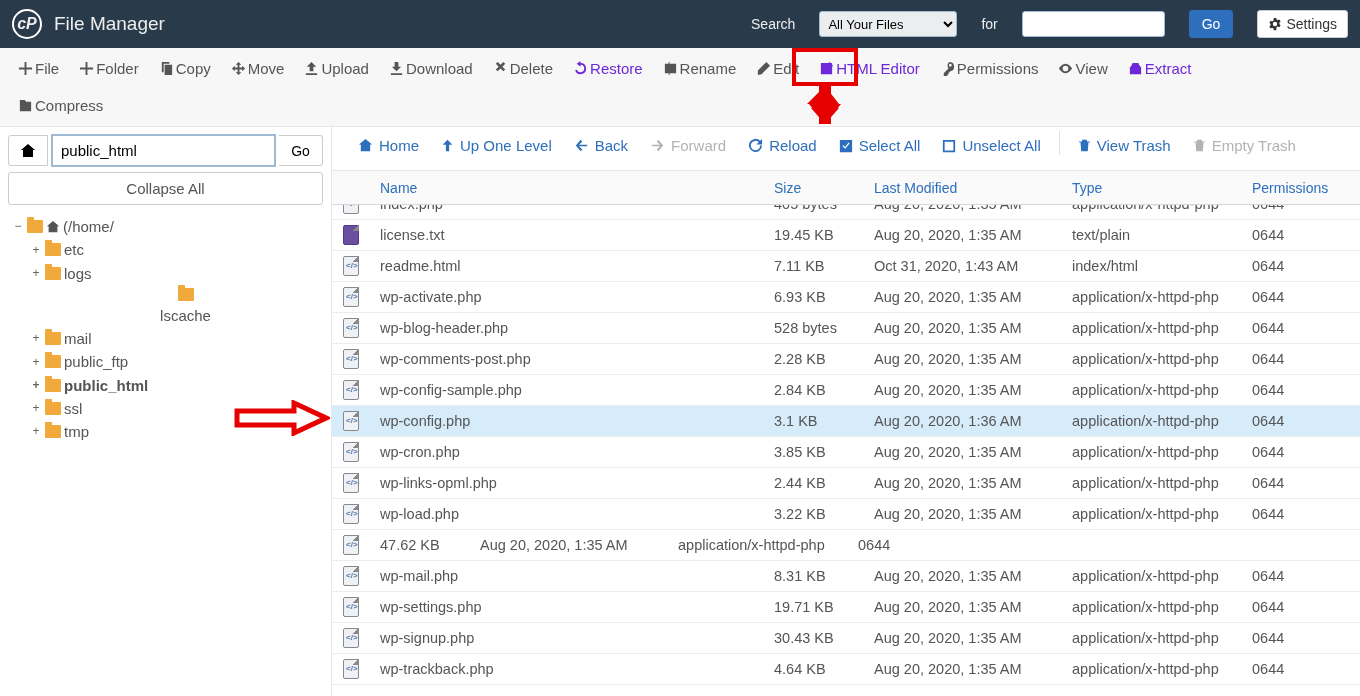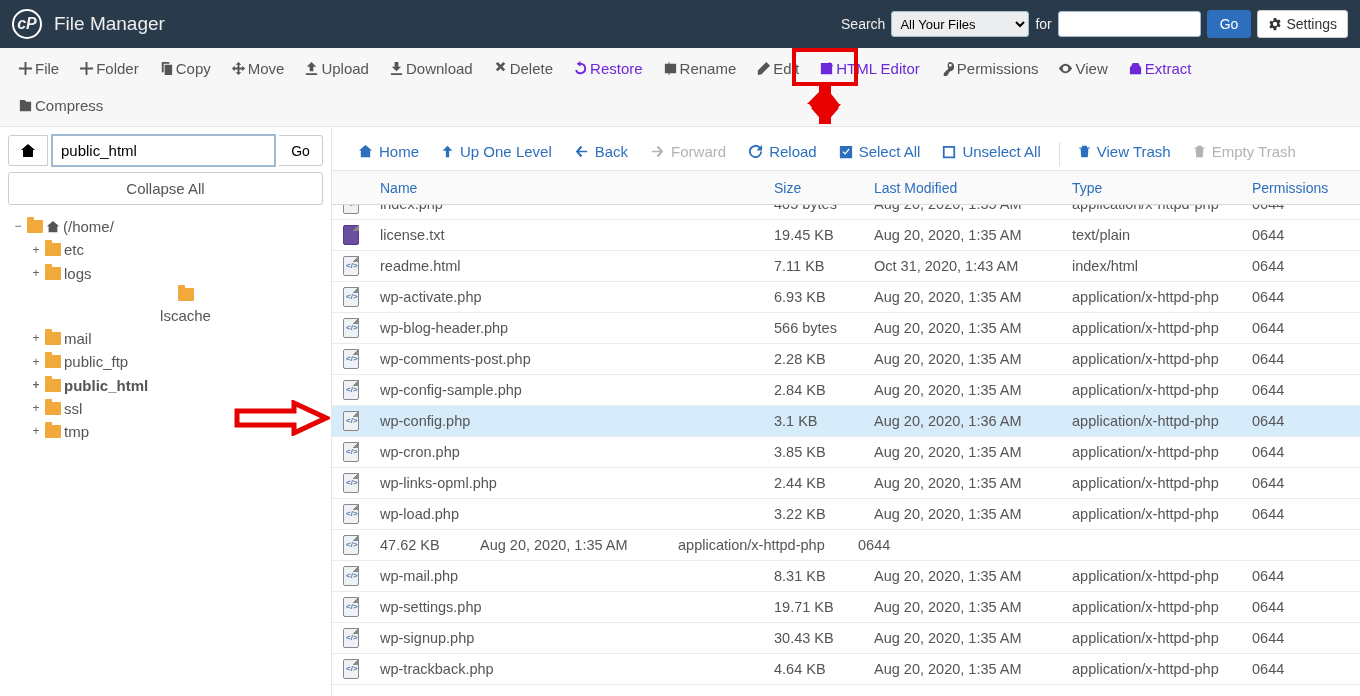--- a/index.html
+++ b/index.html
@@ -3,36 +3,36 @@
 <meta charset="utf-8">
 <style>
 * { box-sizing: border-box; margin: 0; padding: 0; }
 body { font-family: -apple-system, BlinkMacSystemFont, "Segoe UI", Arial, sans-serif; font-size: 14px; color: #555; background: #fff; width: 1360px; height: 696px; overflow: hidden; position: relative; }
 
 
 .header { background: #293a4a; height: 48px; display: flex; align-items: center; padding: 0 12px; color: #eee; }
 .logo { display: flex; align-items: center; gap: 12px; font-size: 19px; font-weight: 400; }
 .logo-icon { width: 30px; height: 30px; border: 2px solid #fff; border-radius: 50%; display: flex; align-items: center; justify-content: center; font-weight: bold; font-size: 16px; font-style: italic; }
 .header-spacer { flex: 1; }
-.search-area { display: flex; align-items: center; gap: 6px; font-size: 14px; }
+.search-area { display: flex; align-items: center; gap: 24px; font-size: 14px; }
 .search-area select { height: 26px; font-size: 13px; border: 1px solid #9fbbd4; border-radius: 3px; padding: 0 4px; background: #ecedef; width: 138px; }
 .search-area input { height: 26px; width: 143px; border: 1px solid #9fbbd4; border-radius: 3px; padding: 0 6px; background: #fff; }
 .btn-go { background: #2d6fbd; color: #fff; border: 1px solid #2d6fbd; height: 28px; padding: 0 12px; border-radius: 3px; font-size: 14px; cursor: pointer; }
 .btn-settings { background: #fff; color: #333; border: 1px solid #ccc; height: 28px; padding: 0 10px; border-radius: 3px; font-size: 14px; cursor: pointer; display: flex; align-items: center; gap: 4px; }
 
 
 .toolbar { background: #f7f7f7; border-bottom: 1px solid #e6e6e6; padding: 6px 8px; display: flex; flex-wrap: wrap; gap: 4px 0; }
 .tbtn { display: flex; align-items: center; gap: 2px; padding: 6px 10px; color: #555; border-radius: 3px; cursor: pointer; font-size: 15px; }
 .tbtn.disabled { color: #6d28d9; cursor: default; }
 .tbtn svg, .tbtn .ic { width: 15px; height: 15px; flex: none; }
 .edit-highlight { position: absolute; border: 4px solid #e60000; pointer-events: none; }
 .arrow-down { position: absolute; pointer-events: none; }
 
 
-.subnav { display: flex; align-items: flex-end; gap: 2px; padding: 4px 8px 4px 16px; border-bottom: 1px solid #e6e6e6; height: 44px; }
+.subnav { display: flex; align-items: flex-start; gap: 2px; padding: 4px 8px 4px 16px; border-bottom: 1px solid #e6e6e6; height: 44px; }
 .subbtn { display: flex; align-items: center; gap: 6px; padding: 6px 10px; color: #2d6fbd; font-size: 15px; border-radius: 3px; cursor: pointer; }
 .subbtn.disabled { color: #b3b3b3; cursor: default; }
 .sep { width: 1px; height: 24px; background: #e0e0e0; margin: 0 6px; }
 
 
 .main { display: flex; height: calc(696px - 48px - 78px); }
 .leftpane { width: 332px; border-right: 1px solid #e6e6e6; padding: 8px; display: flex; flex-direction: column; }
 .pathrow { display: flex; gap: 4px; align-items: stretch; margin-bottom: 6px; }
 .homebtn { width: 40px; border: 1px solid #ccc; border-radius: 3px 0 0 3px; display: flex; align-items: center; justify-content: center; background: #fff; cursor: pointer; }
 .pathinput { flex: 1; border: 1px solid #9fbbd4; outline: 1px solid #9fbbd4; padding: 6px 8px; font-size: 15px; }
@@ -399,21 +399,21 @@
         <div class="row">
           <div class="col col-icon">
             <div class="file-ic php">
               <div class="page">
                 <div class="corner"></div>
                 <div class="glyph">&lt;/&gt;</div>
               </div>
             </div>
           </div>
           <div class="col col-name">wp-blog-header.php</div>
-          <div class="col col-size">566 bytes</div>
+          <div class="col col-size">528 bytes</div>
           <div class="col col-mod">Aug 20, 2020, 1:35 AM</div>
           <div class="col col-type">application/x-httpd-php</div>
           <div class="col col-perm">0644</div>
         </div>
         <div class="row">
           <div class="col col-icon">
             <div class="file-ic php">
               <div class="page">
                 <div class="corner"></div>
                 <div class="glyph">&lt;/&gt;</div>

